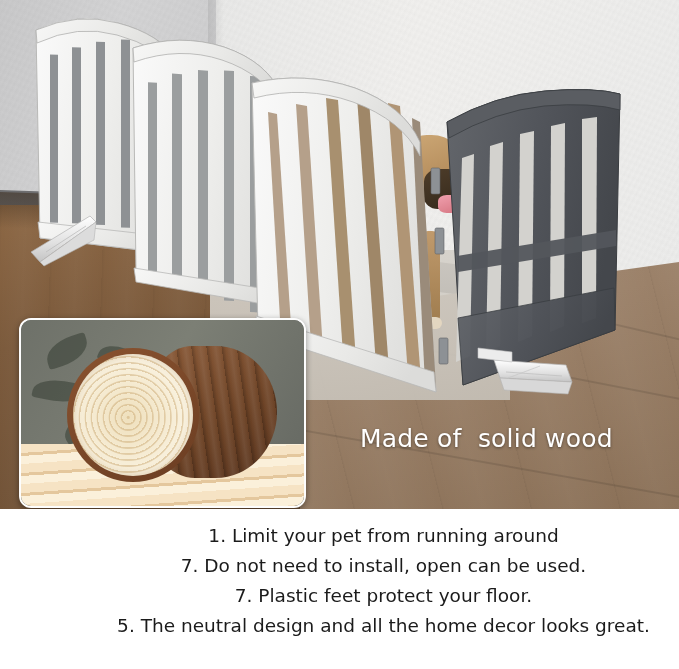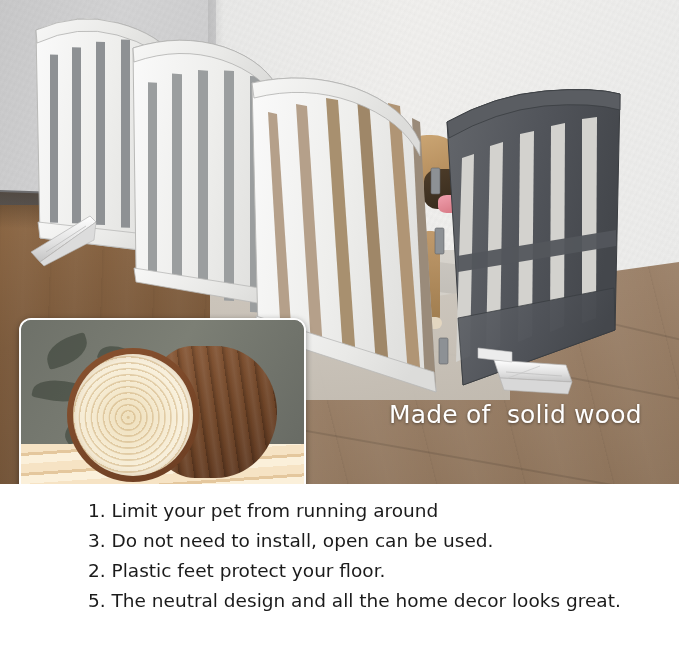--- a/index.html
+++ b/index.html
@@ -129,27 +129,26 @@
     background: #e3d6c0;
   }
   .paw-1 { left: 6px; top: 214px; }
   .paw-2 { left: 46px; top: 220px; }
   .paw-3 { left: 116px; top: 220px; }
   .paw-4 { left: 156px; top: 222px; }
 
   
   .wood-caption {
     position: absolute;
-    left: 360px; top: 400px;
+    left: 360px; top: 424px;
     font-size: 25px;
     color: #ffffff;
     letter-spacing: .2px;
     text-shadow: 0 1px 3px rgba(0,0,0,0.45);
     white-space: pre;
-    margin-left: 29px;
   }
 
   
   .inset-photo {
     position: absolute;
     left: 19px; top: 318px; width: 287px; height: 190px;
     border-radius: 12px;
     overflow: hidden;
     border: 2px solid #fdfdfd;
     box-shadow: 0 2px 6px rgba(0,0,0,0.40);
@@ -192,24 +191,25 @@
     background:
       repeating-radial-gradient(circle at 46% 52%,
         rgba(200,165,110,0.45) 0px, rgba(200,165,110,0.45) 1px,
         rgba(250,238,210,0.0) 2px, rgba(250,238,210,0.0) 6px),
       radial-gradient(circle at 46% 52%, #efe0bd 0%, #f6ecd4 45%, #fbf5e6 75%, #f2e6c9 100%);
     box-shadow: inset 0 0 10px rgba(160,120,70,0.35);
   }
 
   
   .feature-list {
-    position: absolute; left: 0; top: 484px;
+    position: absolute; left: 0; top: 509px;
     width: 679px; height: 160px;
     background: #ffffff;
     padding: 12px 0 0 88px;
+    text-align: center;
   }
   .feature-item {
     font-size: 18.5px;
     color: #1b1b1b;
     line-height: 30px;
     white-space: nowrap;
   }
 </style>
 </head>
 <body>
@@ -374,16 +374,16 @@
     <div class="log">
       <div class="log-bark-body"></div>
       <div class="log-rim"></div>
       <div class="log-face"></div>
     </div>
   </div>
 </div>
 
 <div class="feature-list">
   <div class="feature-item">1. Limit your pet from running around</div>
-  <div class="feature-item">3. Do not need to install, open can be used.</div>
-  <div class="feature-item">2. Plastic feet protect your floor.</div>
+  <div class="feature-item">7. Do not need to install, open can be used.</div>
+  <div class="feature-item">7. Plastic feet protect your floor.</div>
   <div class="feature-item">5. The neutral design and all the home decor looks great.</div>
 </div>
 
 </body></html>

